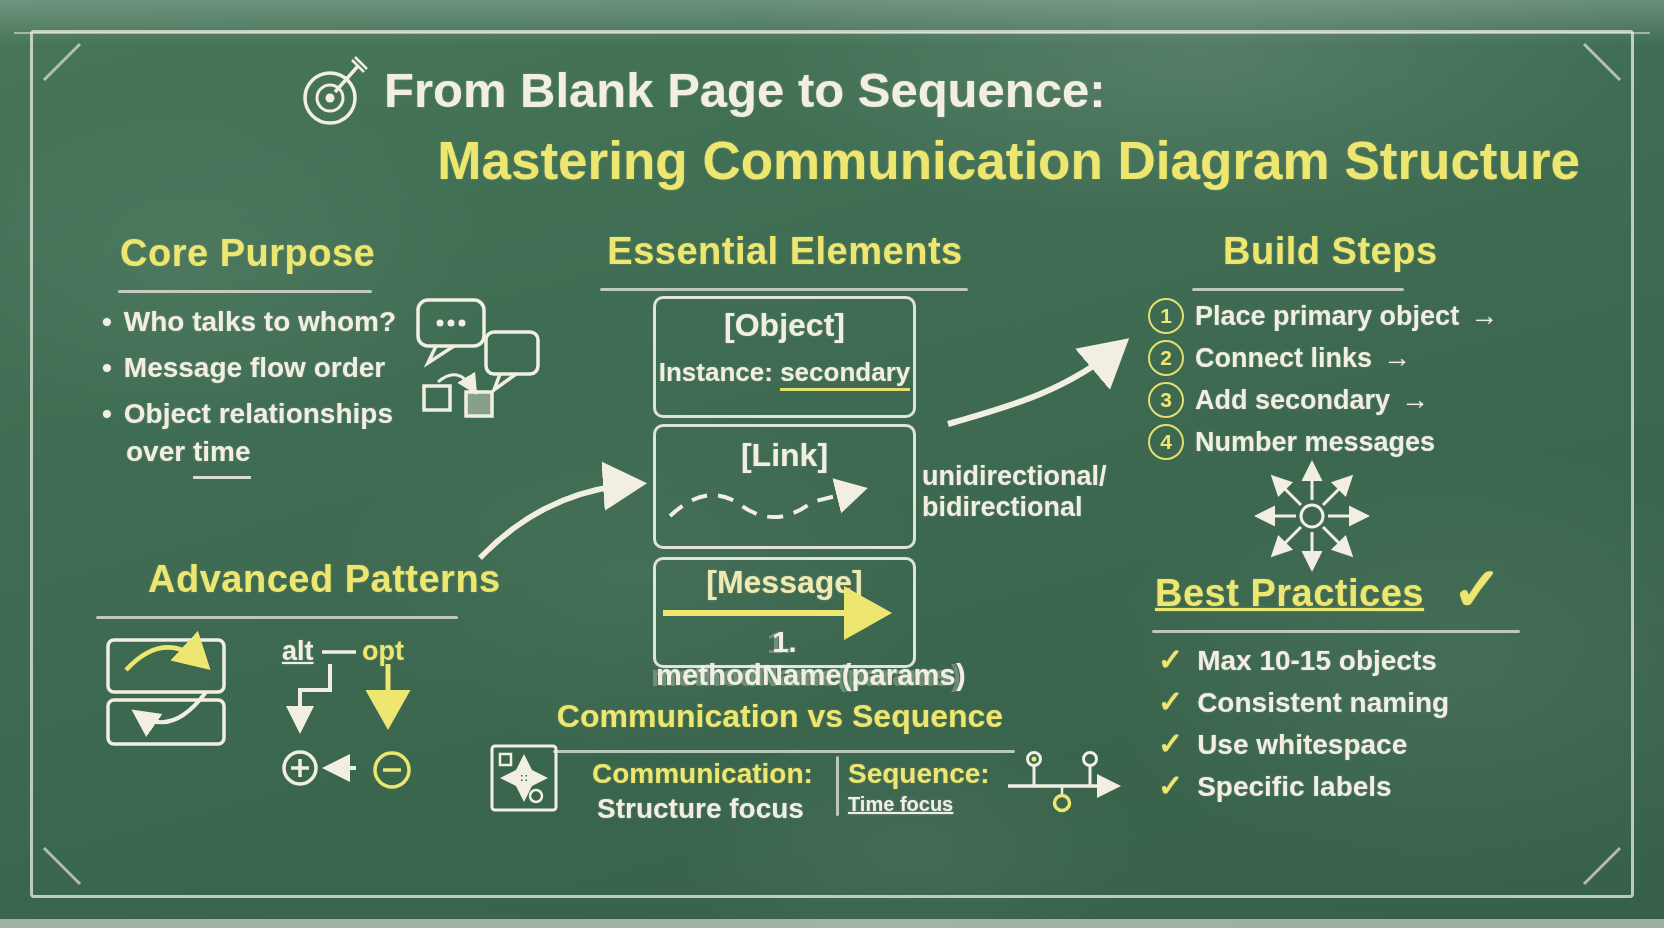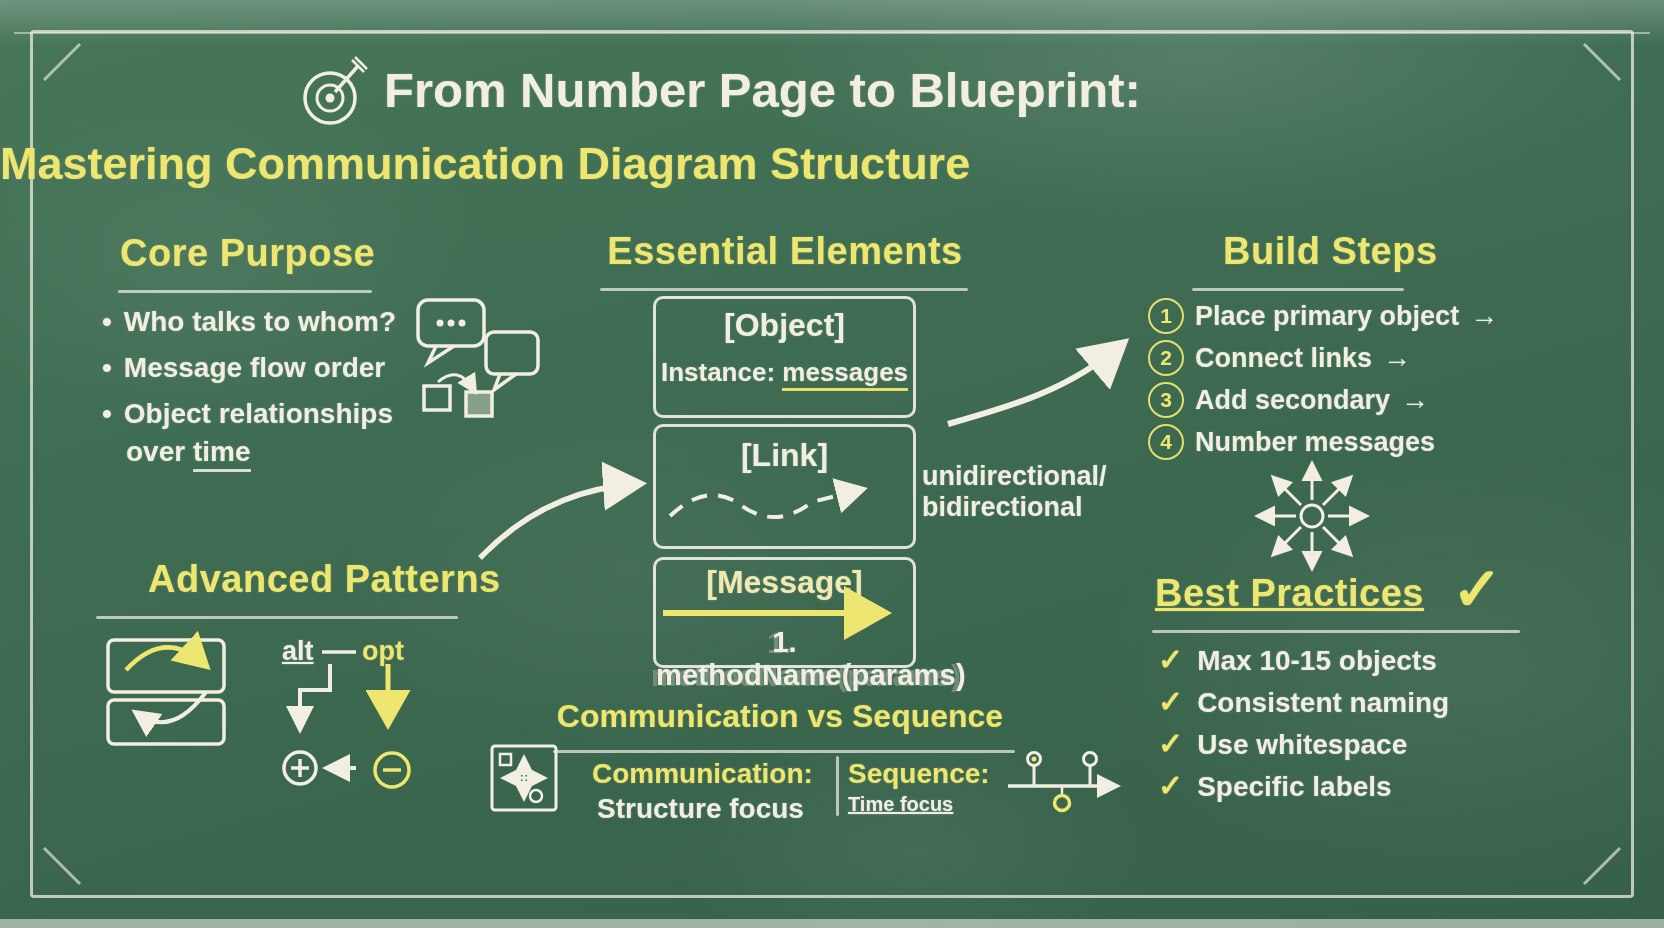--- a/index.html
+++ b/index.html
@@ -20,42 +20,42 @@
   .chalk-white{color:#f2efe2;text-shadow:0 0 2px rgba(255,255,255,0.30);}
   .chalk-yellow{color:#ede671;text-shadow:0 0 2px rgba(237,230,113,0.35);}
   .abs{position:absolute;}
   .heading{font-size:38px;letter-spacing:0.5px;white-space:nowrap;}
   .u-line{position:absolute;height:3px;background:rgba(243,241,230,0.70);border-radius:2px;}
   .body-txt{font-size:28px;white-space:nowrap;}
   .bullet-row{display:flex;gap:12px;align-items:baseline;}
   .chalk-box{position:absolute;border:3px solid rgba(243,241,230,0.90);border-radius:10px;}
   .box-title{position:absolute;left:0;right:0;text-align:center;font-size:32px;}
   .u-yellow{border-bottom:3px solid rgba(237,230,113,0.95);padding-bottom:1px;}
-  .u-white{border-bottom:3px solid rgba(243,241,230,0.85);padding-bottom:2px;}
+  .u-white{border-bottom:3px solid rgba(243,241,230,0.85);padding-bottom:9px;}
   .step-row{position:absolute;display:flex;align-items:center;gap:11px;white-space:nowrap;}
   .num-circle{display:inline-block;width:32px;height:32px;border:2.5px solid rgba(237,230,113,0.95);border-radius:50%;
     color:#ede671;font-size:21px;line-height:31px;text-align:center;flex:0 0 auto;}
   .step-label{font-size:27px;}
   .step-arrow{font-size:28px;}
   .check-row{position:absolute;display:flex;align-items:baseline;gap:14px;white-space:nowrap;}
   .check-glyph{font-size:30px;}
   .check-label{font-size:28px;}
   .code-txt{font-size:29px;letter-spacing:0.2px;
     text-shadow:0 0 2px rgba(255,255,255,0.3), -5px 1px 0 rgba(243,241,230,0.28);}
   svg.overlay{position:absolute;left:0;top:0;pointer-events:none;}
 </style>
 </head>
 <body>
 
 <div id="board">
   <div class="top-wash"></div>
   <div class="frame"></div>
 
-  <div class="abs chalk-white" style="left:384px;top:62px;font-size:49px;white-space:nowrap;">From Number Page to Blueprint:</div>
-  <div class="abs chalk-yellow" style="left:0;top:130px;width:1580px;text-align:left;font-size:45px;white-space:nowrap;margin-top:8px;">Mastering Communication Diagram Structure</div>
+  <div class="abs chalk-white" style="left:384px;top:62px;font-size:49px;white-space:nowrap;">From Blank Page to Sequence:</div>
+  <div class="abs chalk-yellow" style="left:0;top:130px;width:1580px;text-align:right;font-size:53px;white-space:nowrap;">Mastering Communication Diagram Structure</div>
 
   <div class="abs heading chalk-yellow" style="left:120px;top:232px;">Core Purpose</div>
   <div class="u-line" style="left:118px;top:290px;width:254px;"></div>
 
   <div class="abs bullet-row" style="left:102px;top:306px;">
     <span class="chalk-white body-txt">•</span>
     <span class="chalk-white body-txt">Who talks to whom?</span>
   </div>
   <div class="abs bullet-row" style="left:102px;top:352px;">
     <span class="chalk-white body-txt">•</span>
@@ -73,21 +73,21 @@
   <div class="u-line" style="left:96px;top:616px;width:362px;"></div>
   <div class="abs chalk-white" style="left:282px;top:636px;font-size:27px;text-decoration:underline;">alt</div>
   <div class="abs chalk-yellow" style="left:362px;top:636px;font-size:27px;">opt</div>
 
   <div class="abs heading chalk-yellow" style="left:590px;top:230px;width:390px;text-align:center;">Essential Elements</div>
   <div class="u-line" style="left:600px;top:288px;width:368px;"></div>
 
   <div class="chalk-box" style="left:653px;top:296px;width:257px;height:116px;">
     <div class="box-title chalk-white" style="top:8px;">[Object]</div>
     <div class="box-title chalk-white" style="top:58px;font-size:26px;">
-      <span>Instance: </span><span class="u-yellow">messages</span>
+      <span>Instance: </span><span class="u-yellow">secondary</span>
     </div>
   </div>
 
   <div class="chalk-box" style="left:653px;top:424px;width:257px;height:119px;">
     <div class="box-title chalk-white" style="top:10px;">[Link]</div>
   </div>
   <div class="abs chalk-white" style="left:922px;top:461px;font-size:27px;line-height:1.15;white-space:nowrap;">
     <div>unidirectional/</div>
     <div>bidirectional</div>
   </div>

